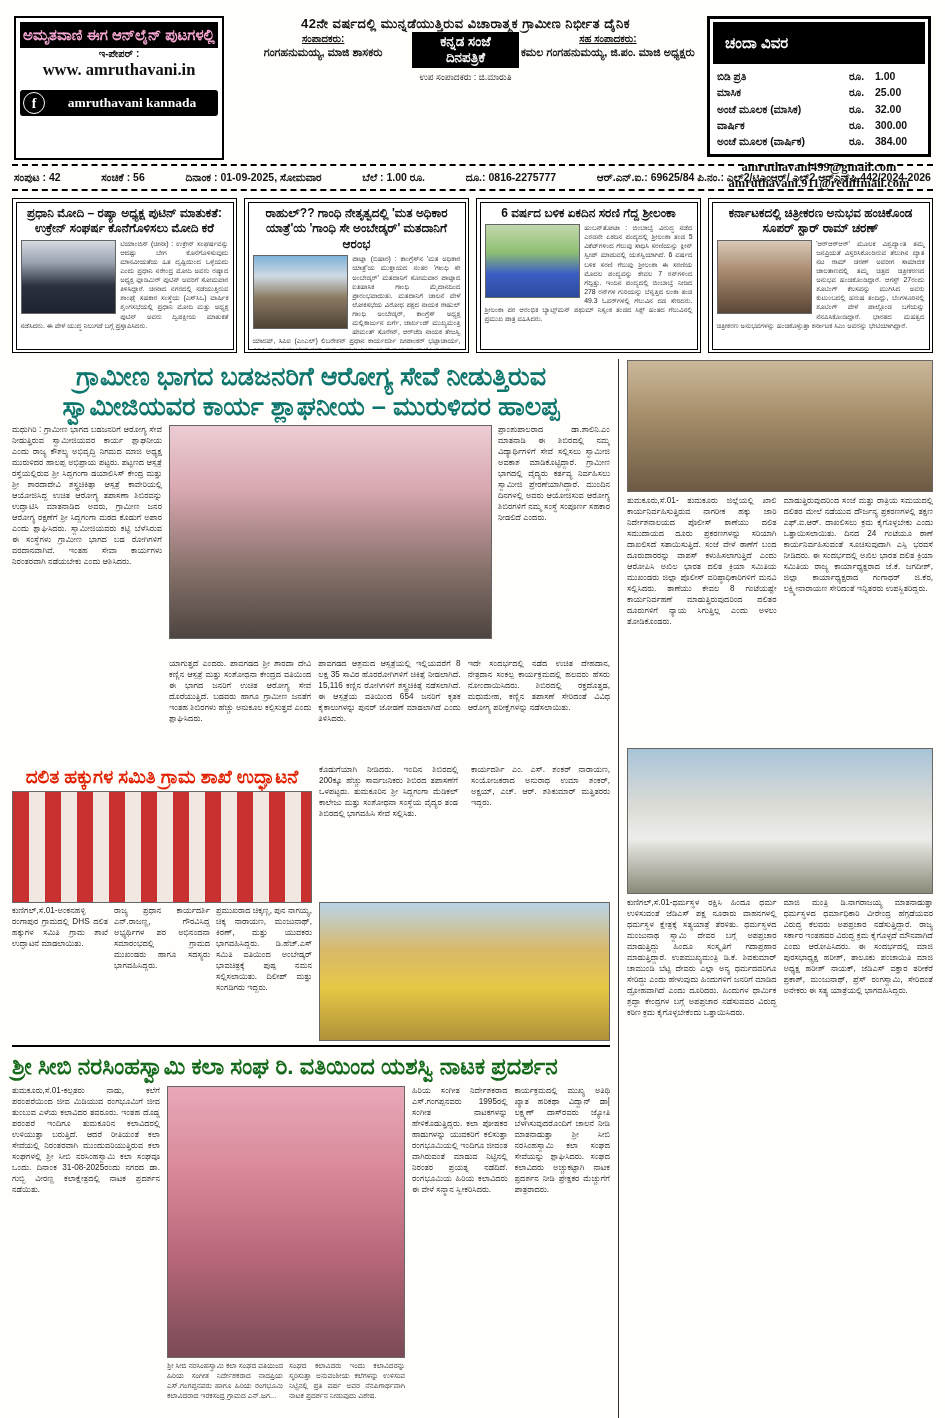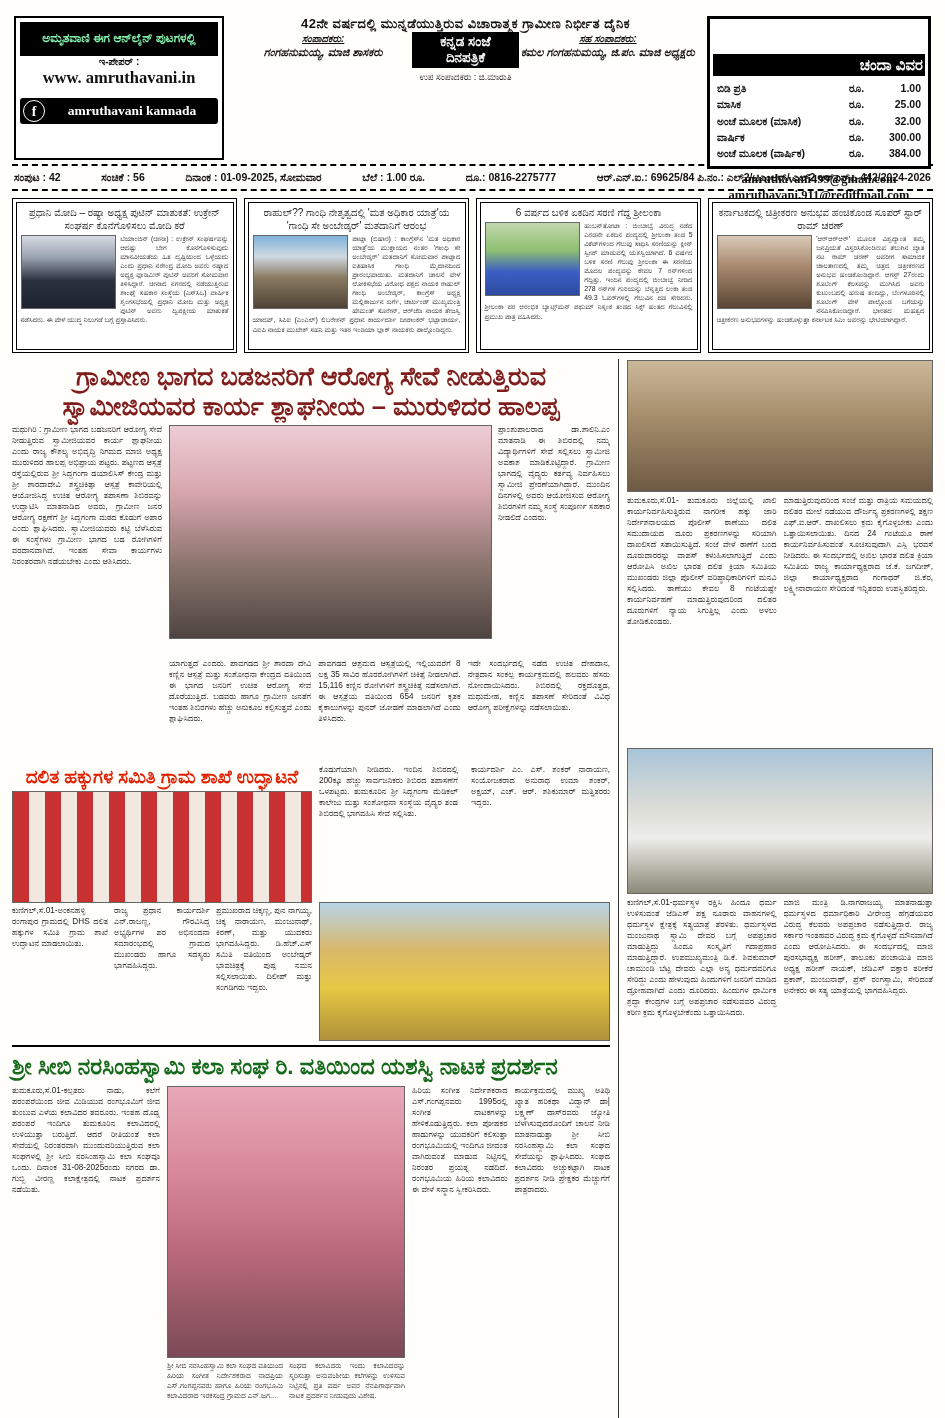--- a/index.html
+++ b/index.html
@@ -3,63 +3,63 @@
 <meta charset="utf-8">
 <style>
   * { margin:0; padding:0; box-sizing:border-box; }
   body { background:#e8e8e8; font-family:"Liberation Sans", sans-serif; }
   .page { width:945px; height:1418px; margin:0 auto; background:#fffefb; color:#111;
           overflow:hidden; position:relative; }
 
   
   .mast { display:flex; gap:10px; padding:16px 14px 2px; height:162px; }
   .online-box { width:210px; border:2.5px solid #000; padding:4px; background:#fff; }
-  .ob-black { background:#000; color:#86efac; font-weight:bold; text-align:center;
-              font-size:12px; line-height:1.3; padding:9px 2px; }
+  .ob-black { background:#000; color:#f9a8d4; font-weight:bold; text-align:center;
+              font-size:15px; line-height:1.3; padding:3px 2px; }
   .ob-epaper { text-align:center; font-size:10px; margin-top:0; font-weight:bold; }
   .ob-site { text-align:center; font-weight:bold; font-size:16.5px; font-family:"Liberation Serif", serif; }
   .ob-fb { display:flex; align-items:center; margin-top:10px; background:#000; border-radius:3px; }
   .fb-circle { width:22px; height:22px; border-radius:50%; background:#000; color:#fff; font-weight:bold;
                text-align:center; line-height:22px; margin:2px 1px 2px 3px; font-family:"Liberation Serif",serif;
                border:1.5px solid #fff; font-size:14px; flex:none; }
   .fb-text { color:#fff; flex:1; font-weight:bold; font-size:13.5px; padding:4px 2px;
              font-family:"Liberation Serif", serif; text-align:center; }
   .mast-center { flex:1; text-align:center; min-width:0; }
   .tagline { font-size:13px; font-weight:bold; letter-spacing:.5px; }
   .mast-title { font-size:64px; font-weight:bold; color:#2222e0; line-height:1.02; letter-spacing:2px;
                 text-shadow:-1px -1px 0 #fff, 3px 3px 0 #9a9a9a; }
   .mast-row { display:flex; justify-content:space-between; align-items:flex-start; margin-top:0; }
-  .editor-block { font-size:10px; text-align:center; line-height:1.3; width:190px;font-style:italic; }
+  .editor-block { font-size:10px; text-align:center; line-height:1.3; width:190px; }
   .editor-label { font-weight:bold; text-decoration:underline; font-size:10px; }
   .editor-name { font-weight:bold; font-size:11px; }
   .badge-block { text-align:center; }
   .paper-type-badge { display:inline-block; background:#000; color:#fff; font-weight:bold;
                       font-size:13.5px; padding:2px 10px; }
   .sub-editor { font-size:9px; margin-top:4px; }
   .subs-box { width:224px; }
   .subs-border { border:3px solid #000; padding:3px; background:#fff; }
-  .subs-title { background:#000; color:#fff; text-align:right; font-weight:bold; font-size:15px; padding:2px;margin-top:32px; }
+  .subs-title { background:#000; color:#fff; text-align:left; font-weight:bold; font-size:15px; padding:12px; }
   .subs-rows { padding:4px 4px 2px; font-weight:bold; font-size:10.5px; line-height:1.55; }
   .subs-row { display:flex; }
   .subs-row .lbl { flex:1; }
   .subs-row .cur { width:26px; }
-  .subs-row .amt { width:46px; text-align:right; }
+  .subs-row .amt { width:46px; }
   .subs-emails { font-weight:bold; font-size:12.5px; text-align:center; font-family:"Liberation Serif", serif;
                  line-height:1.25; margin-top:3px; }
 
   
   .infobar { margin:2px 12px 0; border-top:2.5px dashed #000; border-bottom:2.5px dashed #000;
              display:flex; justify-content:space-between; gap:6px; font-weight:bold;
              font-size:10.5px; padding:5px 2px; white-space:nowrap; }
 
   
   .topboxes { display:flex; gap:7px; padding:7px 12px 4px; height:166px; }
   .topbox { flex:1; border:1.5px solid #000; padding:2.5px; background:#fff; min-width:0; }
   .topbox-inner { border:1px solid #000; height:100%; padding:3px 4px; overflow:hidden; }
-  .tb-headline { font-weight:normal; font-size:10px; text-align:center; line-height:1.3; margin-bottom:2px; }
+  .tb-headline { font-weight:bold; font-size:12px; text-align:center; line-height:1.3; margin-bottom:2px; }
   .tb-photo { float:left; width:46%; height:74px; margin:1px 4px 1px 0; border:1px solid #555; }
   .tb-body { font-size:6.9px; line-height:1.32; text-align:justify; color:#222; }
 
   
   .photo { border:1px solid #666; }
   .ph-meeting { background:linear-gradient(180deg,#d6dae2 0%,#99a2b0 30%,#2b3140 62%,#1d2330 100%); }
   .ph-rally { background:linear-gradient(180deg,#7fb2d9 0%,#cfd9e2 28%,#8a7a62 58%,#4e4336 100%); }
   .ph-cricket { background:linear-gradient(180deg,#c2d8ad 0%,#8fbf72 38%,#3b5ec4 68%,#2c4a9e 100%); }
   .ph-ramcharan { background:linear-gradient(180deg,#d9c9b8 0%,#a88a6e 42%,#5a4636 100%); }
   .ph-health { background:linear-gradient(180deg,#eccdd3 0%,#d9a7b0 30%,#86716a 68%,#4e4440 100%); }
@@ -68,21 +68,21 @@
             linear-gradient(180deg,#c93030,#f2e8e2); }
   .ph-yoga { background:linear-gradient(180deg,#b9d4e8 0%,#d9b86a 34%,#e6c845 62%,#b0913a 100%); }
   .ph-jds { background:linear-gradient(180deg,#a8c4d9 0%,#dcdcd6 40%,#ededea 62%,#8a8a78 100%); }
   .ph-drama { background:linear-gradient(180deg,#e8a8b8 0%,#d98a9a 30%,#b8687a 62%,#7a4a55 100%); }
 
   
   .main { display:flex; gap:8px; padding:2px 12px 0; align-items:stretch; }
   .left-col { width:598px; flex:none; }
   .right-col { flex:1; border-left:1.5px solid #333; padding-left:8px; min-width:0; }
 
-  .headline-red { color:#7f1d1d; font-size:25.5px; font-weight:bold; text-align:center;
+  .headline-red { color:#0f766e; font-size:25.5px; font-weight:bold; text-align:center;
                   line-height:1.18; padding:2px 0 4px; }
   .headline-blue { color:#2236d2; font-size:22.5px; font-weight:bold; text-align:center;
                    line-height:1.25; padding:1px 0 5px; }
   .headline-red-sub { color:#e02000; font-size:18.5px; font-weight:bold; text-align:center;
                       line-height:1.15; padding:1px 0 3px; }
   .headline-magenta { color:#d4186e; font-size:18.5px; font-weight:bold; text-align:center;
                       line-height:1.2; padding:3px 0; }
   .headline-green { color:#14691a; font-size:22.5px; font-weight:bold; 
                     line-height:1.2; padding:3px 0 4px; margin-top:3px; }
 

